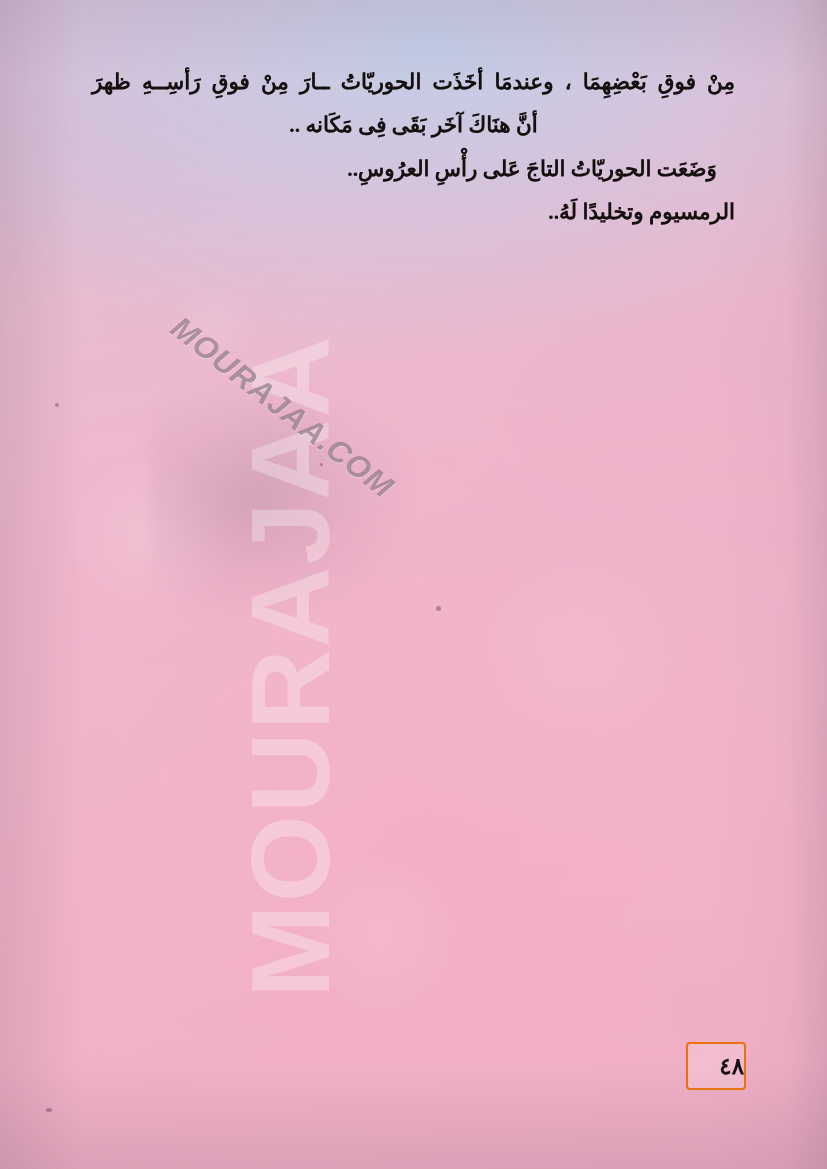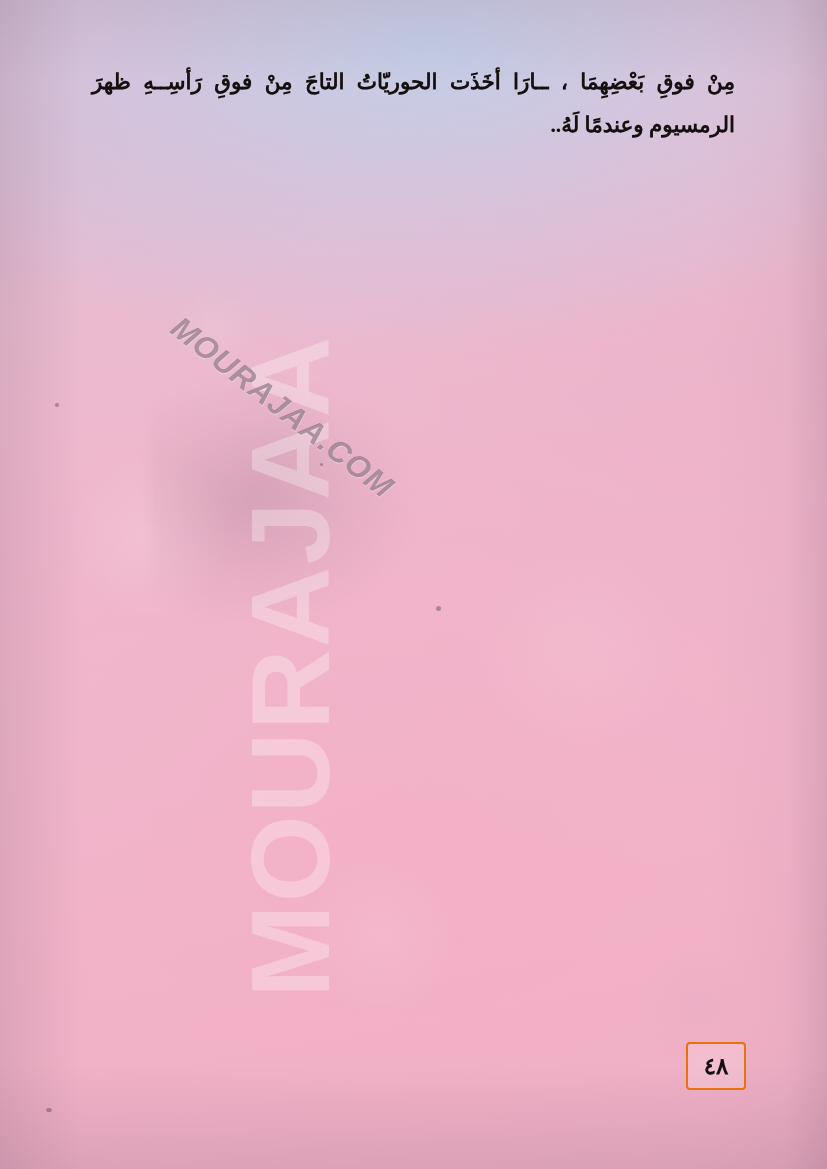--- a/index.html
+++ b/index.html
@@ -131,21 +131,20 @@
     position: absolute;
     left: 686px;
     top: 1042px;
     width: 56px;
     height: 44px;
     border: 2px solid #e8720c;
     border-radius: 4px;
     background: rgba(255,255,255,0.18);
     display: flex;
     align-items: center;
-    justify-content: center;
   }
   .page-number-box span {
     font-size: 23px;
     font-weight: 700;
     color: #15100f;
     letter-spacing: 1px;
   }
 </style>
 </head>
 <body>
@@ -158,22 +157,24 @@
   <div class="paper-shadow"></div>
 
   <div class="speck" style="left:55px; top:403px; width:4px; height:4px;"></div>
   <div class="speck" style="left:436px; top:606px; width:5px; height:5px;"></div>
   <div class="speck" style="left:46px; top:1108px; width:6px; height:4px;"></div>
   <div class="speck" style="left:320px; top:463px; width:3px; height:3px;"></div>
 
   <div class="bg-watermark">MOURAJAA</div>
 
   <div class="text-block">
-    <p class="line-1">مِنْ فوقِ بَعْضِهِمَا ، ــارَا أخَذَت الحوريّاتُ التاجَ مِنْ فوقِ رَأسِــهِ ظهرَ</p>
-    <p class="line-6">الرمسيوم وعندمًا لَهُ..</p>
+    <p class="line-1">مِنْ فوقِ بَعْضِهِمَا ، وعندمَا أخَذَت الحوريّاتُ ــارَ مِنْ فوقِ رَأسِــهِ ظهرَ</p>
+    <p class="line-2">أنَّ هنَاكَ آخَر بَقَى فِى مَكَانه ..</p>
+    <p class="line-3">وَضَعَت الحوريّاتُ التاجَ عَلى رأْسِ العرُوسِ..</p>
+    <p class="line-6">الرمسيوم وتخليدًا لَهُ..</p>
   </div>
 
   <div class="stamp-watermark">MOURAJAA.COM</div>
 
   <div class="page-number-box">
     <span>٤٨</span>
   </div>
 
 </div>
 

